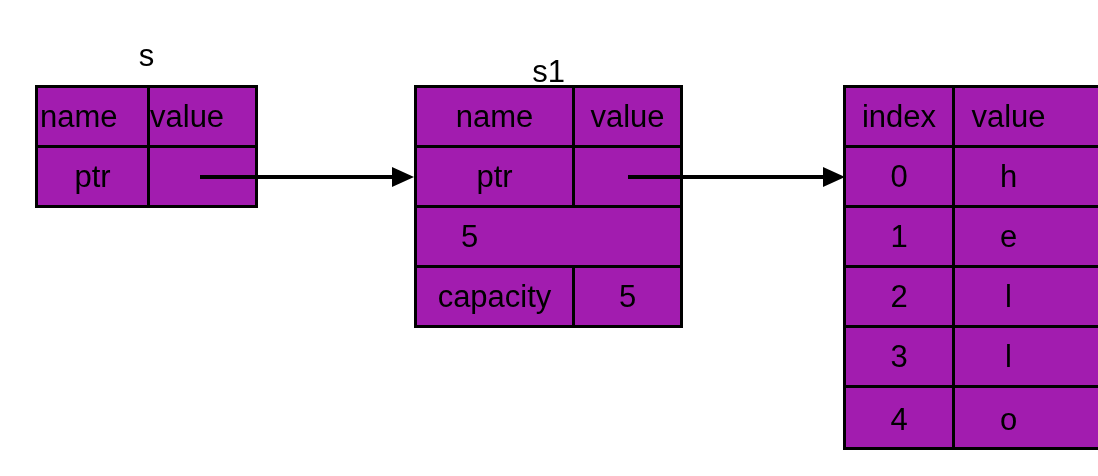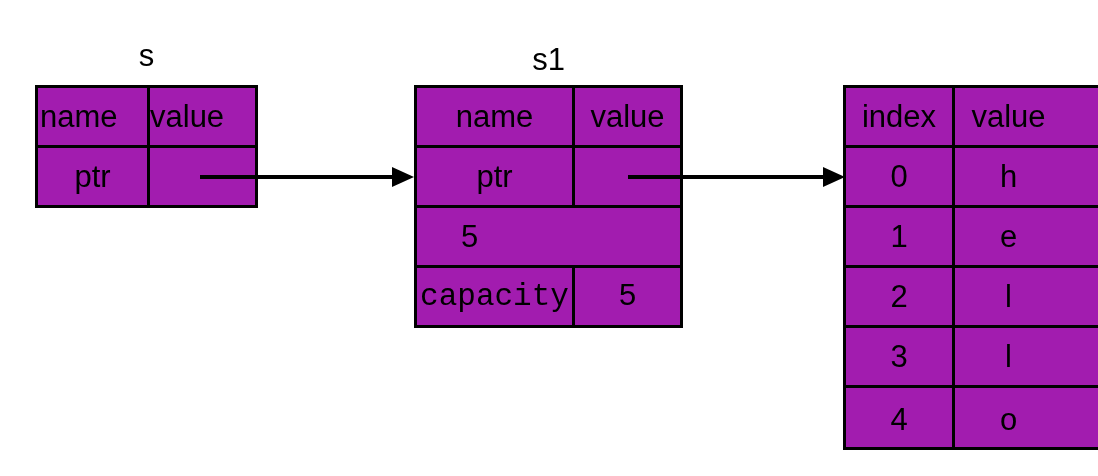--- a/index.html
+++ b/index.html
@@ -61,21 +61,21 @@
   #tbl-s .row:last-child { height: 57px; }
   #tbl-s .cell.left  { width: 112px; }
   #tbl-s .cell.right { width: 105px; }
   #tbl-s .hdr .cell { justify-content: flex-start; }
   #tbl-s .hdr .cell.left span  { margin-left: 2px; }
   #tbl-s .hdr .cell.right span { margin-left: 0px; }
 
   
   #tbl-s1 { left: 414px; top: 85px; width: 269px; height: 243px; }
   #tbl-s1 .row { height: 60px; }
-  #tbl-s1 .row:last-child { height: 57px; font-family: Liberation Mono, monospace; }
+  #tbl-s1 .row:last-child { height: 57px; }
   #tbl-s1 .cell.left  { width: 158px; }
   #tbl-s1 .cell.right { width: 105px; }
 
   
   #tbl-heap { left: 843px; top: 85px; width: 264px; height: 365px; }
   #tbl-heap .row { height: 60px; }
   #tbl-heap .row:last-child { height: 62px; }
   #tbl-heap .cell.left  { width: 109px; }
   #tbl-heap .cell.right { width: 107px; }
   #tbl-heap .hdr .cell { justify-content: center; }
@@ -128,21 +128,21 @@
       <div class="cell left">ptr</div>
       <div class="cell right"></div>
     </div>
   </div>
 
   <div class="arrow" id="arrow-1">
     <div class="shaft"></div>
     <div class="head"></div>
   </div>
 
-  <div class="tbl-label" style="left:414px; top:44px; width:269px;">s1</div>
+  <div class="tbl-label" style="left:414px; top:56px; width:269px;">s1</div>
 
   <div class="tbl" id="tbl-s1">
     <div class="row hdr">
       <div class="cell left">name</div>
       <div class="cell right">value</div>
     </div>
     <div class="row">
       <div class="cell left">ptr</div>
       <div class="cell right"></div>
     </div>

